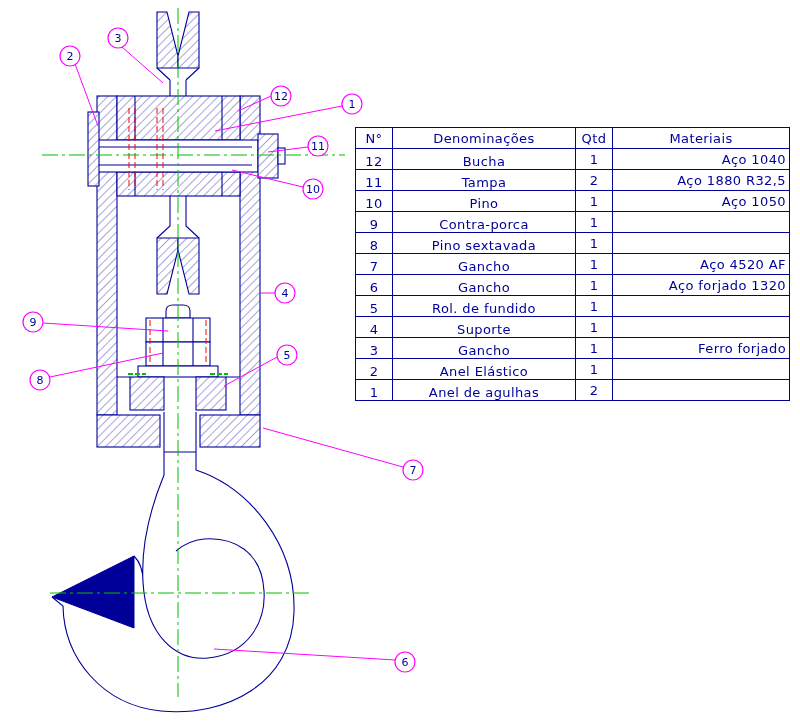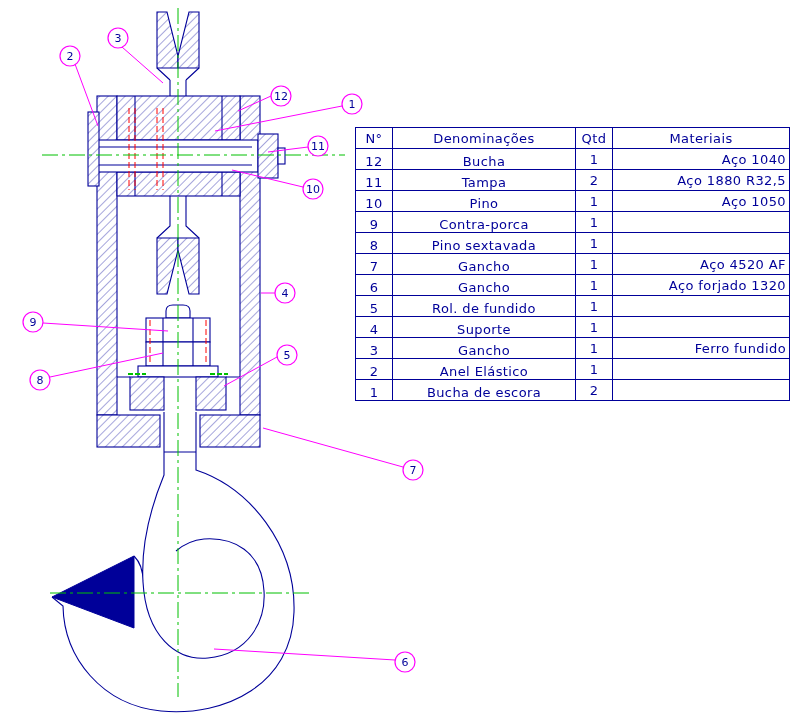--- a/index.html
+++ b/index.html
@@ -238,31 +238,31 @@
       <tr>
         <td class="c-num">4</td>
         <td class="c-name">Suporte</td>
         <td class="c-qty">1</td>
         <td class="c-mat"></td>
       </tr>
       <tr>
         <td class="c-num">3</td>
         <td class="c-name">Gancho</td>
         <td class="c-qty">1</td>
-        <td class="c-mat">Ferro fundido</td>
+        <td class="c-mat">Ferro forjado</td>
       </tr>
       <tr>
         <td class="c-num">2</td>
         <td class="c-name">Anel Elástico</td>
         <td class="c-qty">1</td>
         <td class="c-mat"></td>
       </tr>
       <tr>
         <td class="c-num">1</td>
-        <td class="c-name">Bucha de escora</td>
+        <td class="c-name">Anel de agulhas</td>
         <td class="c-qty">2</td>
         <td class="c-mat"></td>
       </tr>
     </tbody>
       </table>
   </div>
 
 </div>
 
 </body></html>

